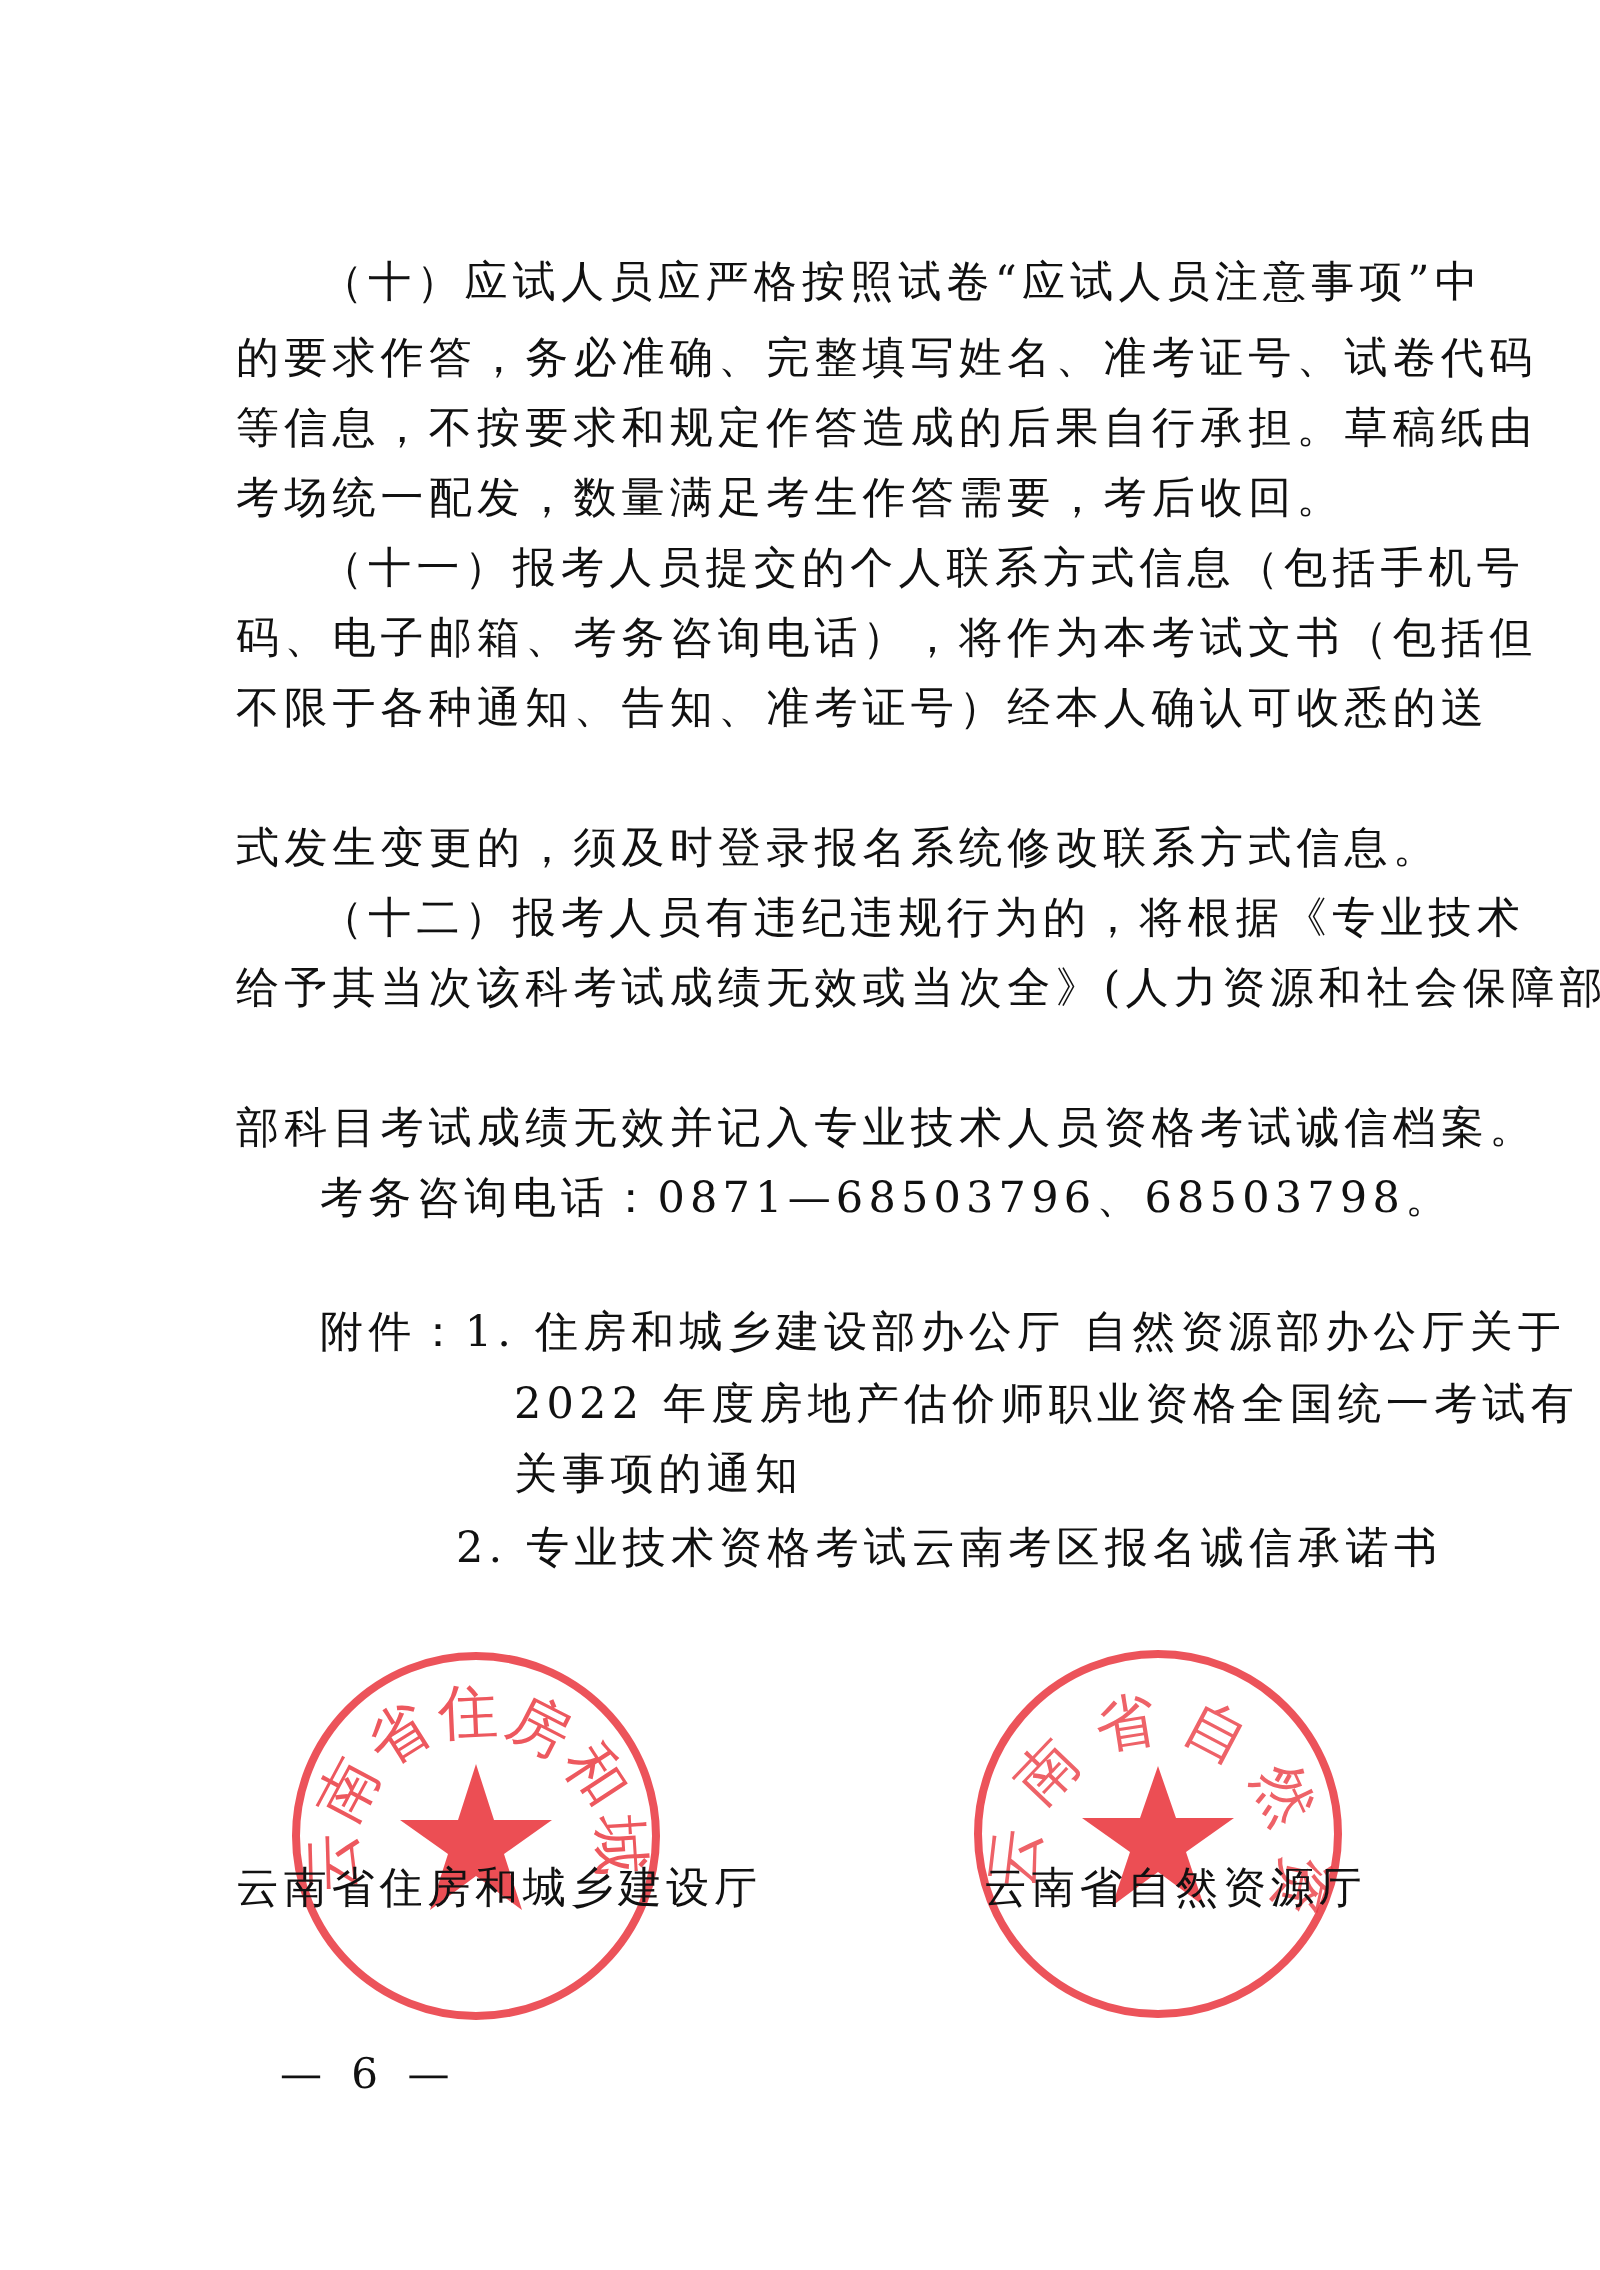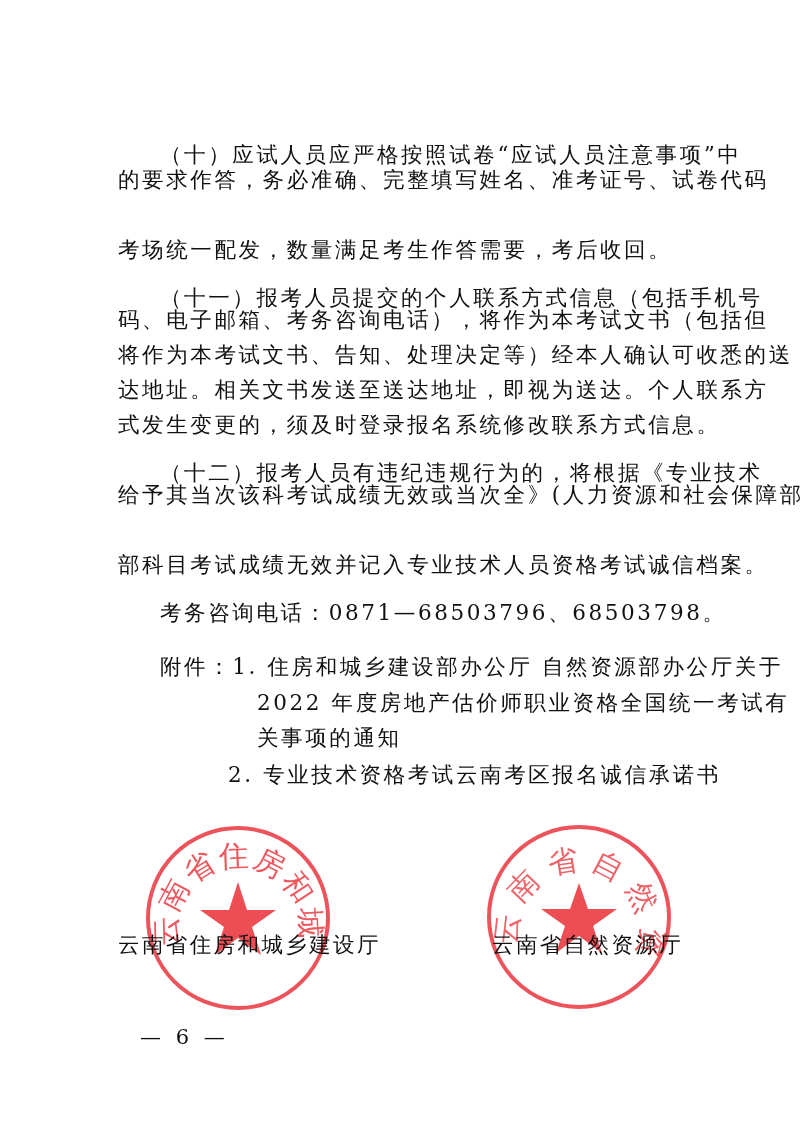--- a/index.html
+++ b/index.html
@@ -22,21 +22,21 @@
     }
     .line {
       position: absolute;
       left: 118px;
       width: 600px;
       font-size: 21.5px;
       line-height: 30px;
       white-space: nowrap;
       letter-spacing: 2.6px;
     }
-    .indent { left: 160px; margin-top: 13px; }
+    .indent { left: 160px; }
     .attach-label { left: 160px; }
     .attach-cont { left: 257px; }
     .attach-2 { left: 228px; }
     .sign {
       position: absolute;
       font-size: 21.5px;
       line-height: 30px;
       white-space: nowrap;
       letter-spacing: 2.4px;
       z-index: 3;
@@ -58,26 +58,26 @@
       letter-spacing: 4px;
     }
   </style>
 </head>
 <body>
 
 <div class="page">
 
   <div class="line indent" style="top:127px">（十）应试人员应严格按照试卷“应试人员注意事项”中</div>
   <div class="line" style="top:165px">的要求作答，务必准确、完整填写姓名、准考证号、试卷代码</div>
+  <div class="line" style="top:200px">等信息，不按要求和规定作答造成的后果自行承担。草稿纸由</div>
   <div class="line indent" style="top:270px">（十一）报考人员提交的个人联系方式信息（包括手机号</div>
 
   <div class="line" style="top:235px">考场统一配发，数量满足考生作答需要，考后收回。</div>
   <div class="line" style="top:305px">码、电子邮箱、考务咨询电话），将作为本考试文书（包括但</div>
-  <div class="line" style="top:340px">将作为本考试文书、告知、处理决定等）经本人确认可收悉的送</div>
-  <div class="line" style="top:375px">达地址。相关文书发送至送达地址，即视为送达。个人联系方</div>
+  <div class="line" style="top:340px">不限于各种通知、告知、准考证号）经本人确认可收悉的送</div>
   <div class="line indent" style="top:445px">（十二）报考人员有违纪违规行为的，将根据《专业技术</div>
 
   <div class="line" style="top:410px">式发生变更的，须及时登录报名系统修改联系方式信息。</div>
   <div class="line" style="top:480px">给予其当次该科考试成绩无效或当次全》(人力资源和社会保障部</div>
   <div class="line" style="top:550px">部科目考试成绩无效并记入专业技术人员资格考试诚信档案。</div>
 
   <div class="line indent" style="top:585px">考务咨询电话：0871—68503796、68503798。</div>
 
   <div class="line attach-label" style="top:652px; width:auto">
     <span>附件：</span><span>1.</span>

